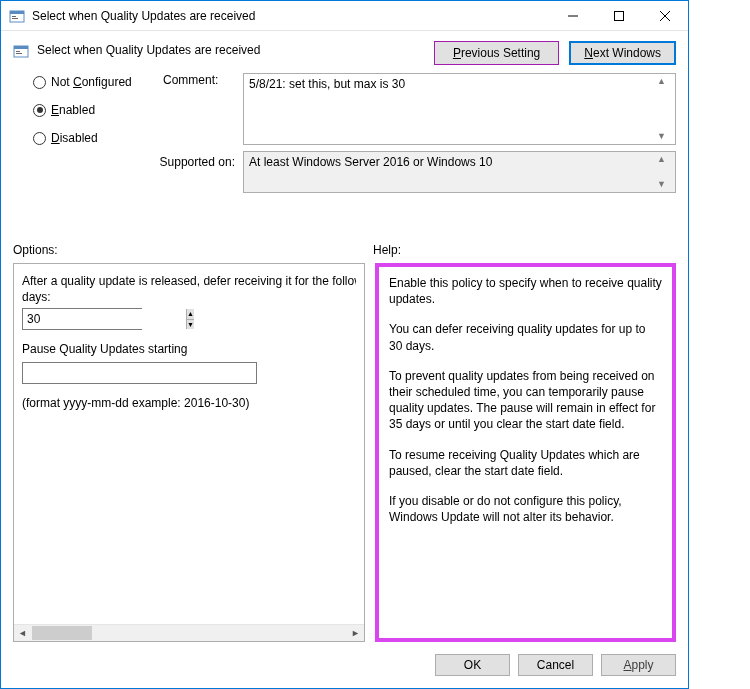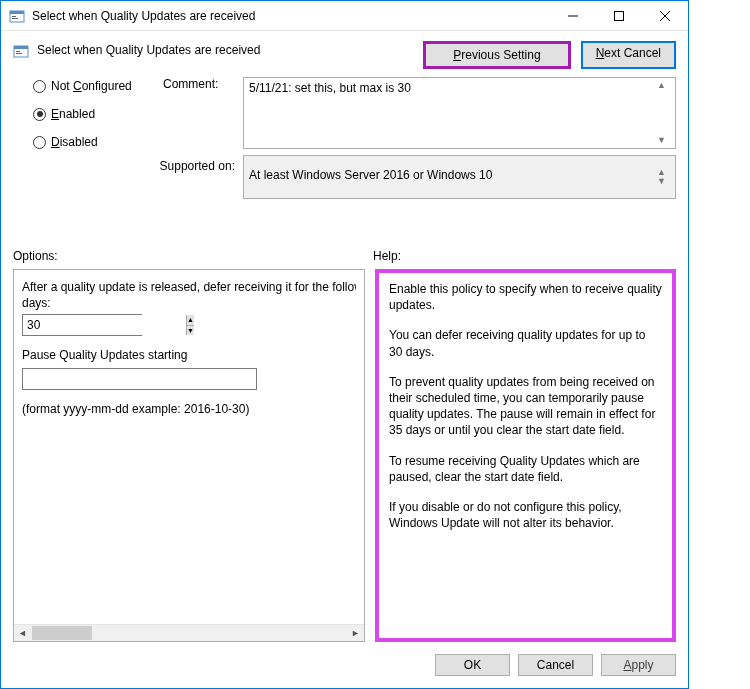--- a/index.html
+++ b/index.html
@@ -74,23 +74,23 @@
       flex: 1;
       padding-top: 2px;
     }
     
     .nav-buttons {
       display: flex;
       gap: 10px;
     }
     
     .nav-btn {
-      padding: 4px 27px;
+      padding: 4px 18px;
       background: #e1e1e1;
-      border: 3px solid #a21caf;
+      border: 1px solid #a21caf;
       cursor: pointer;
     }
     
     .nav-btn.focus {
       border: 2px solid #0078d7;
       padding: 3px 13px;
     }
     
     .config-row {
       display: flex;
@@ -172,21 +172,21 @@
       margin-bottom: 10px;
     }
     
     .supported-row .config-mid { width: 230px; text-align: right; padding-right: 8px; padding-top: 4px;}
     
     .supported-box {
       flex: 1;
       border: 1px solid #adadad;
       background: #f0f0f0;
       min-height: 42px;
-      padding: 12px 5px;
+      padding: 3px 5px;
       display: flex;
     }
     
     .panels-header {
       display: flex;
       margin-bottom: 6px;
       margin-top: 40px;
     }
     
     .options-header { width: 360px; }
@@ -355,21 +355,21 @@
     <div class="header-row">
       <svg class="header-icon" viewBox="0 0 16 16">
         <rect x="1" y="3" width="14" height="11" fill="#fff" stroke="#5a8cc2"></rect>
         <rect x="1" y="3" width="14" height="3" fill="#5a8cc2"></rect>
         <rect x="3" y="8" width="4" height="1" fill="#666"></rect>
         <rect x="3" y="10" width="6" height="1" fill="#666"></rect>
       </svg>
       <span class="header-title">Select when Quality Updates are received</span>
       <div class="nav-buttons">
         <div class="nav-btn"><span style="text-decoration:underline">P</span><span>revious Setting</span></div>
-        <div class="nav-btn focus"><span style="text-decoration:underline">N</span><span>ext Cancel</span></div>
+        <div class="nav-btn focus"><span style="text-decoration:underline">N</span><span>ext Windows</span></div>
       </div>
     </div>
 
     <div class="config-row">
       <div class="config-left">
         <div class="radio-group">
           <div class="radio-item">
             <span class="radio"></span>
             <span>Not <span style="text-decoration:underline">C</span>onfigured</span>
           </div>
@@ -378,21 +378,21 @@
             <span><span style="text-decoration:underline">E</span>nabled</span>
           </div>
           <div class="radio-item">
             <span class="radio"></span>
             <span><span style="text-decoration:underline">D</span>isabled</span>
           </div>
         </div>
       </div>
       <div class="config-mid">Comment:</div>
       <div class="comment-box">
-        <span class="comment-text">5/11/21: set this, but max is 30</span>
+        <span class="comment-text">5/8/21: set this, but max is 30</span>
         <div class="scroll-arrows">
           <span class="scroll-arrow">▲</span>
           <span class="scroll-arrow">▼</span>
         </div>
       </div>
     </div>
 
     <div class="supported-row">
       <div class="config-mid">Supported on:</div>
       <div class="supported-box">

